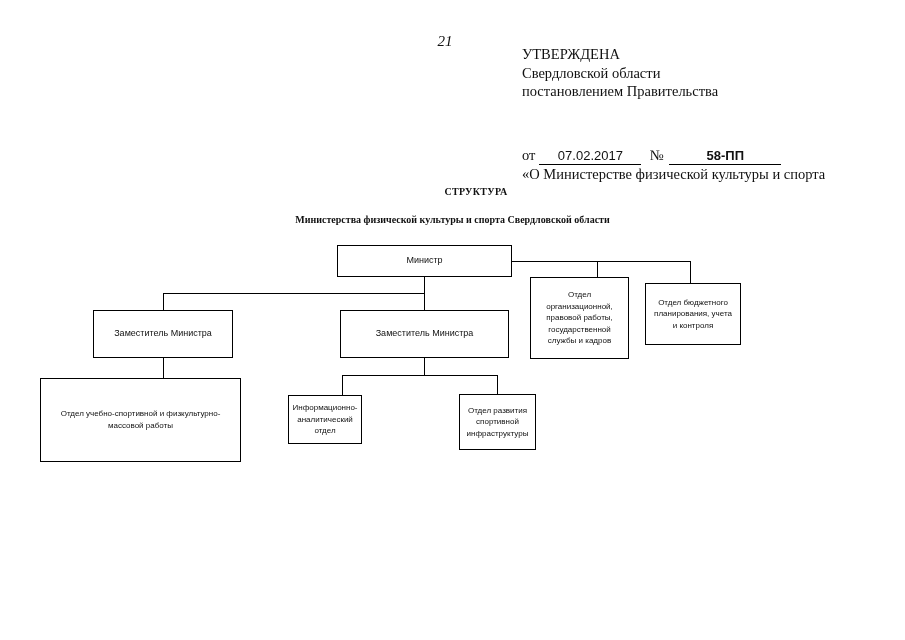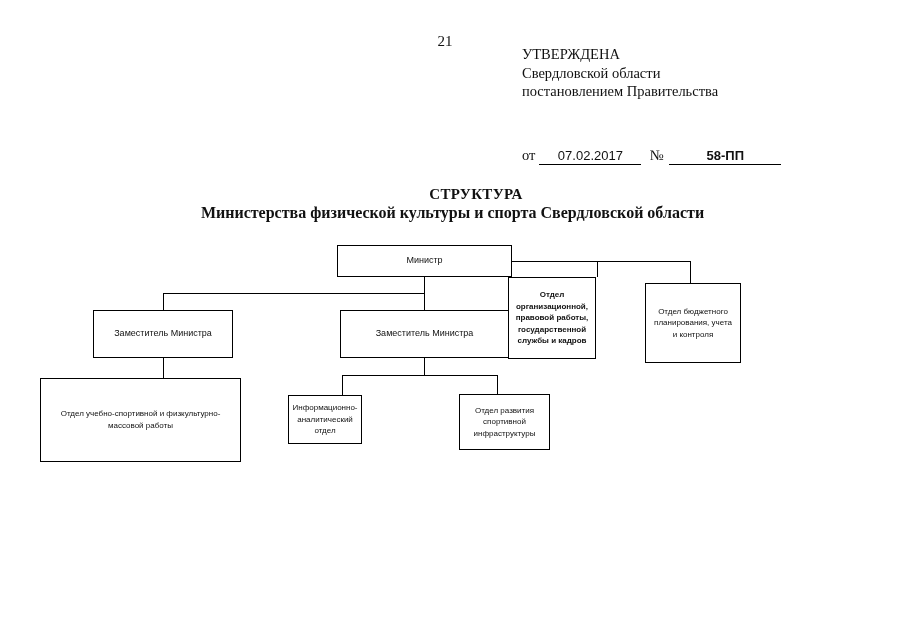--- a/index.html
+++ b/index.html
@@ -6,21 +6,21 @@
   html, body { background: #fff; }
   body {
     width: 905px; height: 640px;
     position: relative;
     font-family: "Liberation Serif", serif;
     color: #111;
     overflow: hidden;
   }
   .page-number {
     position: absolute; top: 33px; left: 0; width: 890px;
-    text-align: center; font-size: 15px;
+    text-align: center; font-size: 15px; font-style: italic;
   }
   .approval {
     position: absolute; top: 45px; left: 522px; width: 345px;
     font-size: 14.5px; line-height: 18.6px;
   }
   .approval .line { white-space: nowrap; }
   .filled {
     font-family: "Liberation Sans", sans-serif;
     font-size: 13px;
     display: inline-block;
@@ -29,57 +29,58 @@
     line-height: 16px;
     vertical-align: bottom;
   }
   .filled-date { width: 102px; margin-left: 4px; margin-top: 47px; }
   .filled-num  { width: 112px; margin-left: 6px; font-weight: bold; }
   .num-sign { margin-left: 8px; }
   .doc-title {
     position: absolute; top: 186px; left: 0; width: 905px;
     text-align: center; font-weight: bold;
   }
-  .doc-title .t1 { font-size: 15px; letter-spacing: 0.3px; margin-left: 47px; }
-  .doc-title .t2 { font-size: 16px; margin-top: 1px; }
+  .doc-title .t1 { font-size: 10px; letter-spacing: 0.3px; margin-left: 47px; }
+  .doc-title .t2 { font-size: 10px; margin-top: 17px; }
   
   .box {
     position: absolute;
     border: 1px solid #000;
     background: #fff;
     display: flex; align-items: center; justify-content: center;
     text-align: center;
     font-family: "Liberation Sans", sans-serif;
     font-size: 8px; line-height: 1.45;
     padding: 2px 5px;
   }
   .box-minister      { left: 337px; top: 245px; width: 175px; height: 32px; font-size: 9px; }
-  .box-dept-org      { left: 508px; top: 277px; width: 88px;  height: 82px; font-weight: bold; }
-  .box-dept-budget   { left: 645px; top: 283px; width: 96px;  height: 80px; }
+  .box-dept-org      { left: 530px; top: 277px; width: 99px;  height: 82px; }
+  .box-dept-budget   { left: 645px; top: 283px; width: 96px;  height: 62px; }
   .box-deputy-left   { left: 93px;  top: 310px; width: 140px; height: 48px; font-size: 9px; }
   .box-deputy-center { left: 340px; top: 310px; width: 169px; height: 48px; font-size: 9px; }
   .box-dept-training { left: 40px;  top: 378px; width: 201px; height: 84px; }
   .box-dept-info     { left: 288px; top: 395px; width: 74px;  height: 49px; }
-  .box-dept-infra    { left: 459px; top: 394px; width: 91px;  height: 56px; }
+  .box-dept-infra    { left: 459px; top: 394px; width: 77px;  height: 56px; }
   .hline, .vline { position: absolute; background: #000; }
   .hline { height: 1px; }
   .vline { width: 1px; }
 </style>
 </head>
 <body>
 
 <div class="page-number">21</div>
 
 <div class="approval">
   <div class="line">УТВЕРЖДЕНА</div>
   <div class="line">Свердловской области</div>
   <div class="line">постановлением Правительства</div>
   <div class="line">
     <span>от</span><span class="filled filled-date">07.02.2017</span><span class="num-sign">№</span><span class="filled filled-num">58-ПП</span>
   </div>
+  <div class="line">«О Министерстве физической культуры и спорта</div>
 </div>
 
 <div class="doc-title">
   <div class="t1">СТРУКТУРА</div>
   <div class="t2">Министерства физической культуры и спорта Свердловской области</div>
 </div>
 
 <div class="box box-minister">Министр</div>
 <div class="box box-dept-org">Отдел организационной, правовой работы, государственной службы и кадров</div>
 <div class="box box-dept-budget">Отдел бюджетного планирования, учета и контроля</div>

